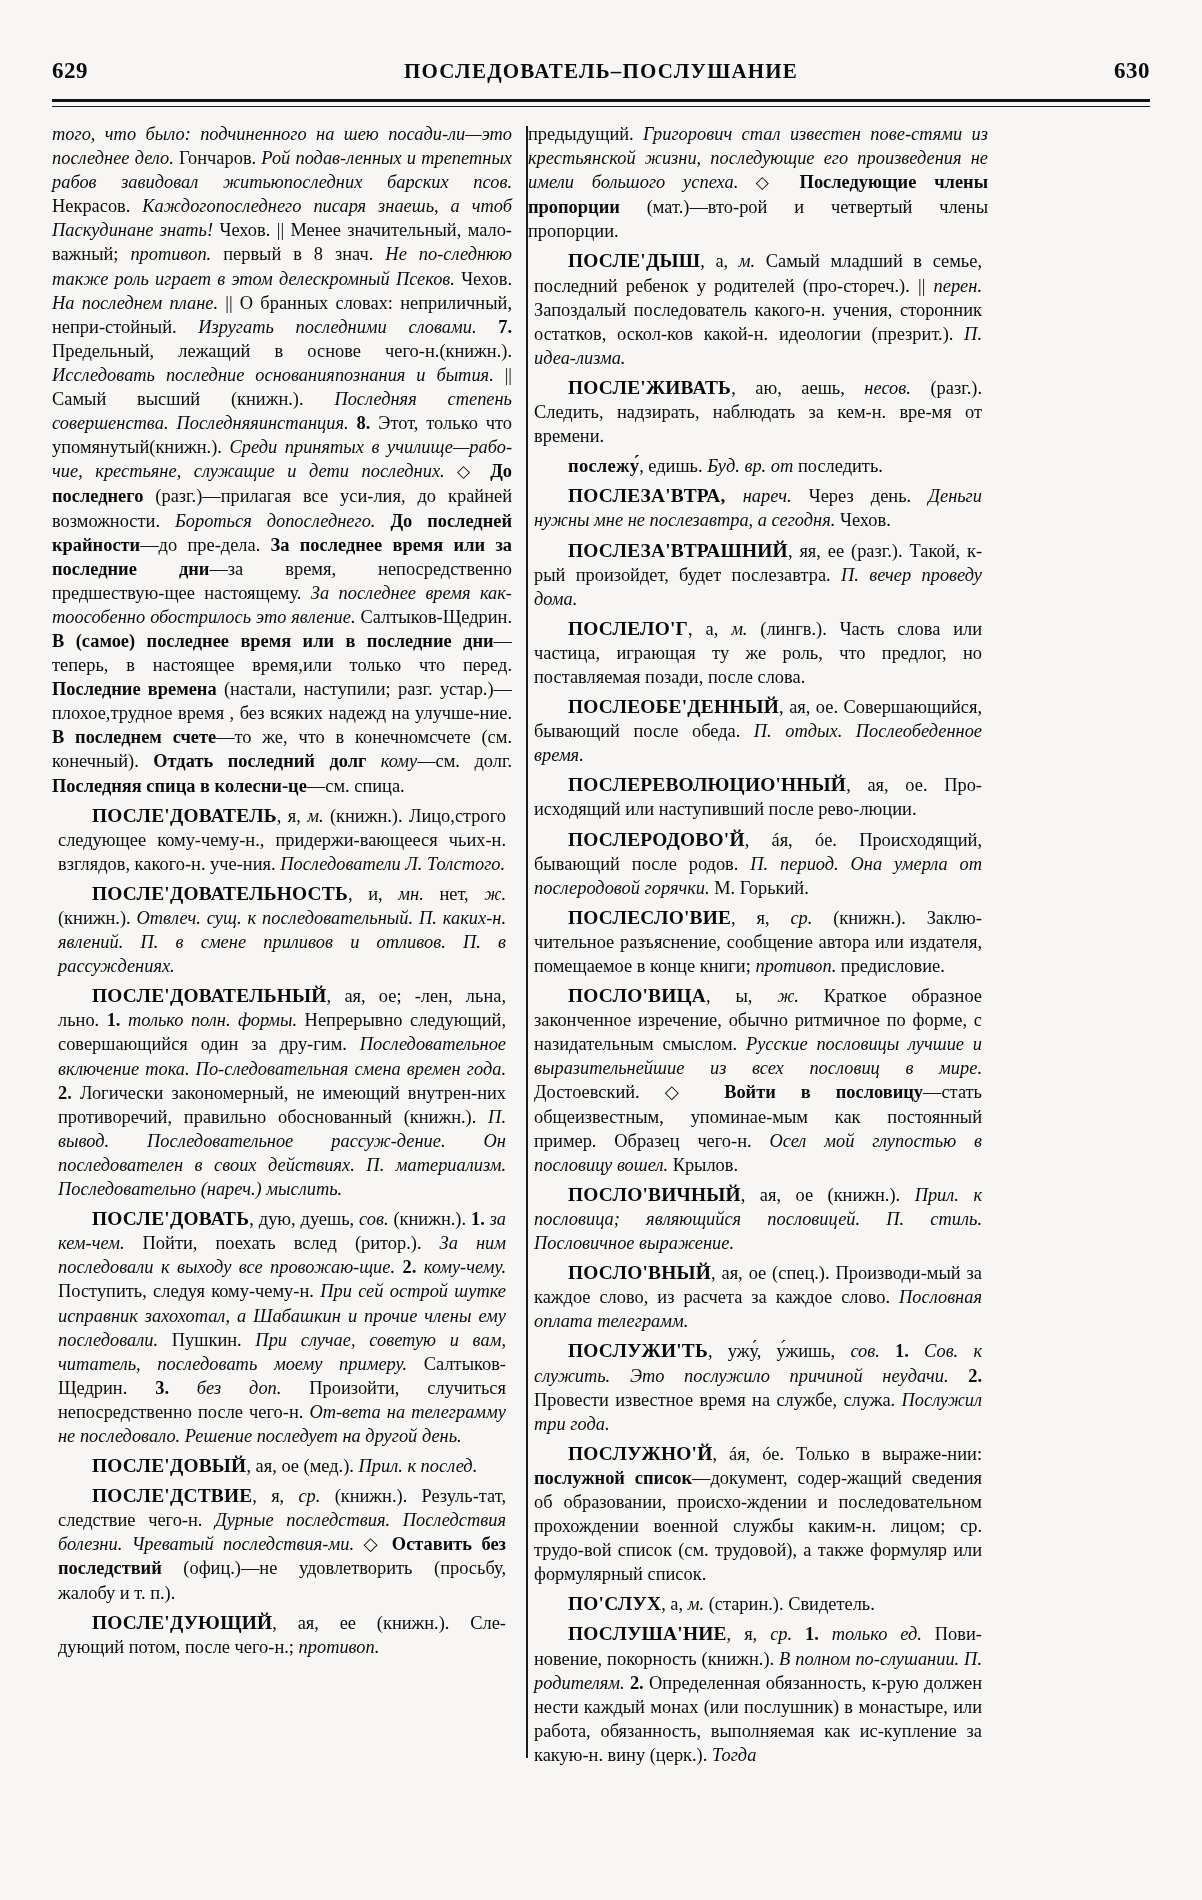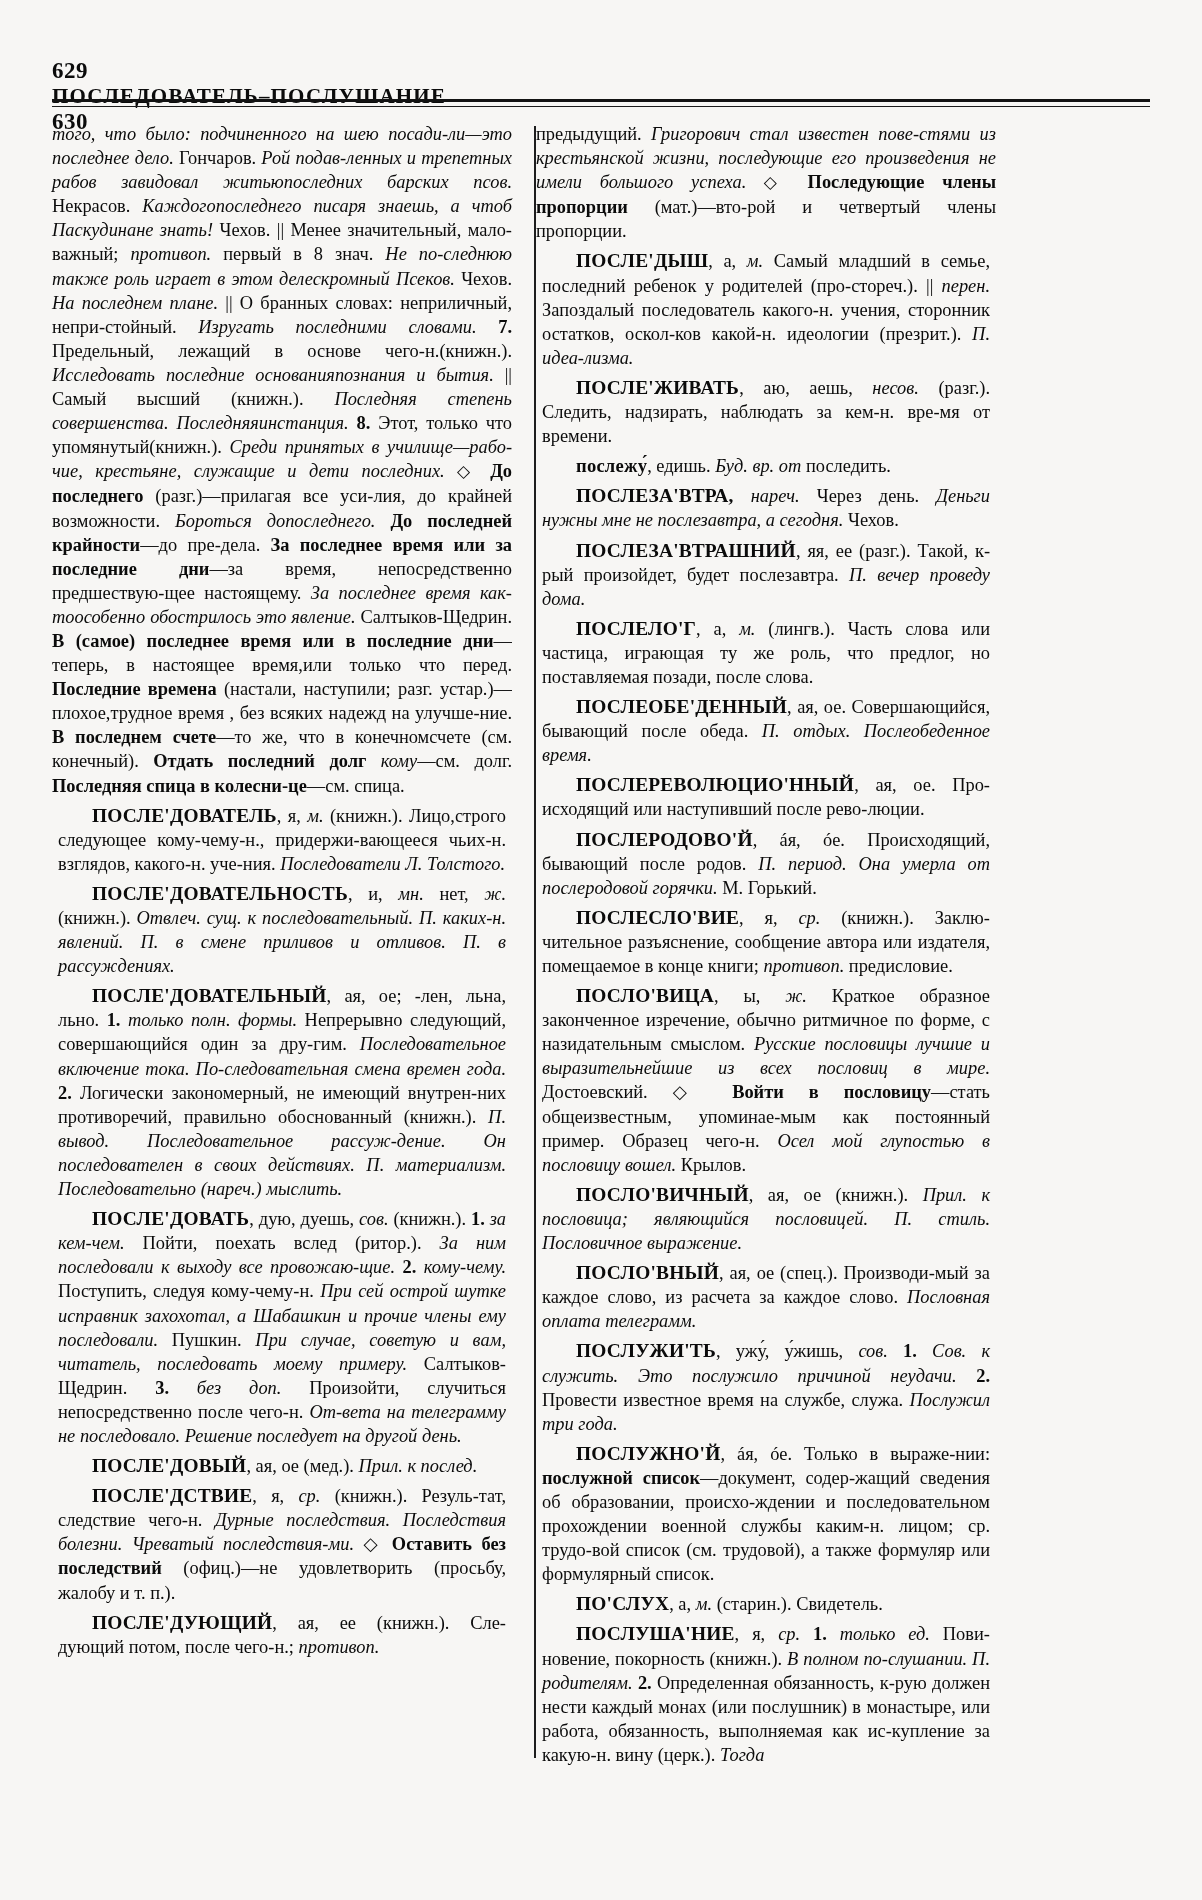--- a/index.html
+++ b/index.html
@@ -28,21 +28,20 @@
     position: absolute;
     left: 52px;
     top: 58px;
     width: 1098px;
     height: 34px;
     display: flex;
     align-items: baseline;
     justify-content: space-between;
     font-weight: bold;
     letter-spacing: .5px;
-    flex-direction: column;
   }
   .folio {
     font-size: 23px;
     font-weight: bold;
     font-family: "Liberation Serif", serif;
   }
   .head-title {
     font-size: 21px;
     font-weight: bold;
     letter-spacing: 1.2px;
@@ -71,21 +70,21 @@
     gap: 0;
   }
   .col {
     width: 460px;
     font-size: 18.4px;
     line-height: 24.1px;
     text-align: justify;
     text-justify: inter-word;
     hyphens: manual;
   }
-  .col-left { padding-right: 22px; }
+  .col-left { padding-right: 14px; }
   .col-divider {
     width: 0;
     border-left: 2.2px solid #1d1d1d;
     margin: 4px 0 84px 0;
     flex: 0 0 auto;
   }
   .col-right { }
 
   p.entry {
     margin: 6px;

